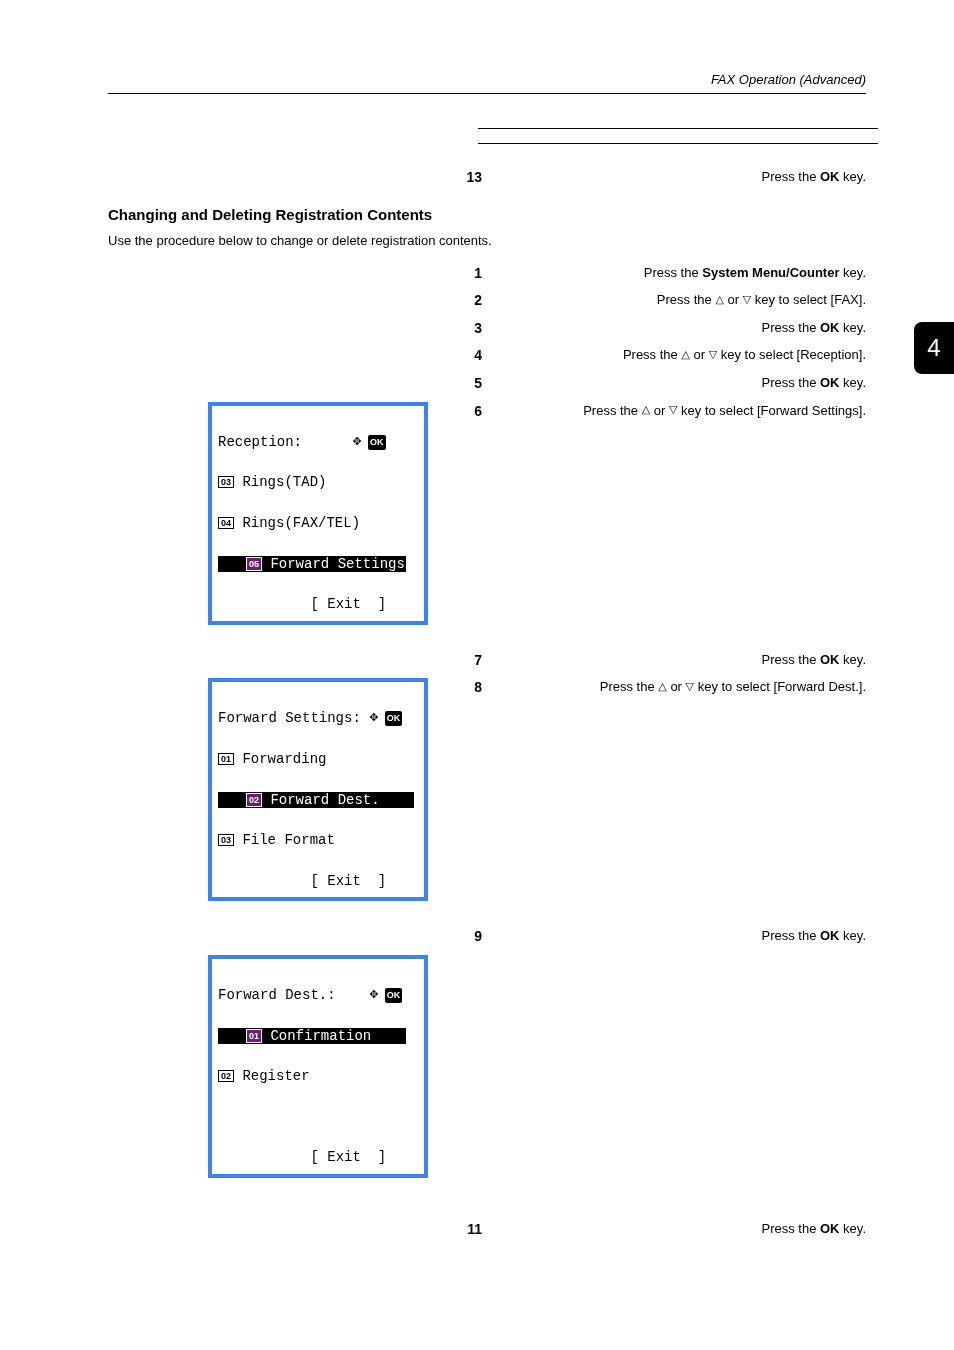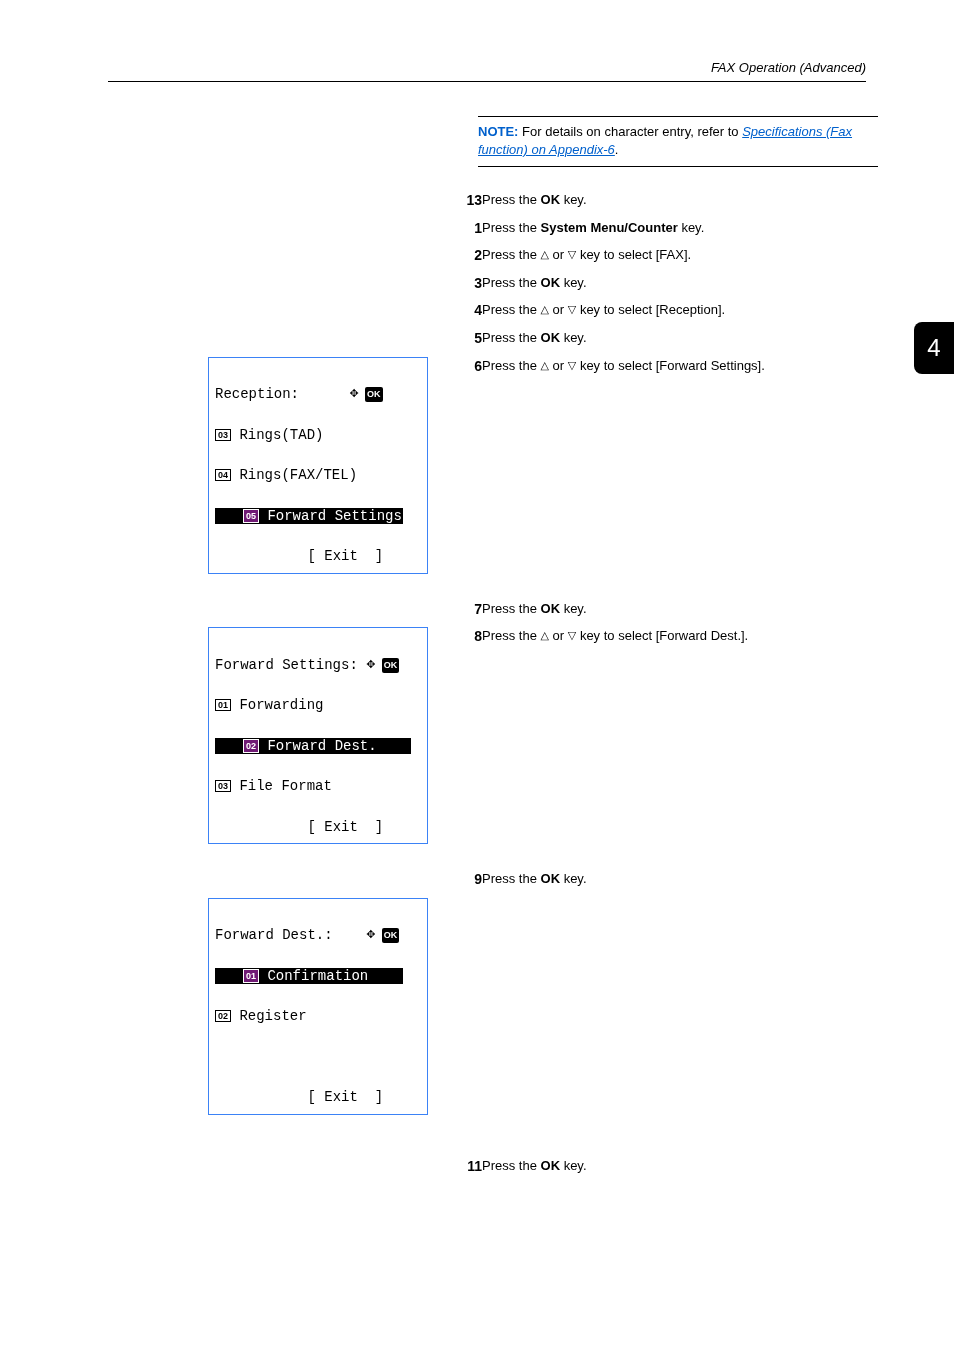--- a/index.html
+++ b/index.html
@@ -15,20 +15,21 @@
     position: relative;
     box-sizing: border-box;
   }
   .running-header {
     text-align: right;
     font-style: italic;
     font-size: 13px;
     border-bottom: 1px solid #000;
     padding-bottom: 6px;
     margin-bottom: 34px;
+    margin-top: 12px;
   }
   .page-tab {
     position: absolute;
     right: 0;
     top: 322px;
     width: 40px;
     height: 52px;
     background: #000;
     color: #fff;
     font-size: 24px;
@@ -66,20 +67,21 @@
   }
   .step-num {
     width: 26px;
     flex-shrink: 0;
     font-weight: bold;
     text-align: right;
     font-size: 14px;
   }
   .step-text {
     flex: 1;
+    text-align: right;
   }
   .tri-up, .tri-down {
     display: inline-block;
     vertical-align: middle;
     font-size: 11px;
     position: relative;
     top: -1px;
   }
   .subheading {
     font-weight: bold;
@@ -95,21 +97,21 @@
     align-items: flex-start;
     margin-bottom: 8px;
   }
   .lcd-col {
     width: 348px;
     flex-shrink: 0;
     padding-left: 100px;
     box-sizing: border-box;
   }
   .lcd {
-    border: 1px solid #3b82f6;
+    border: 4px solid #3b82f6;
     width: 220px;
     padding: 6px 6px;
     font-family: "Courier New", monospace;
     font-size: 14px;
     line-height: 1.45;
     white-space: pre;
     box-sizing: border-box;
   }
   .lcd-row {
     display: block;
@@ -166,32 +168,31 @@
 </style>
 </head>
 <body>
 
 <div class="page">
   <div class="running-header">FAX Operation (Advanced)</div>
 
   <div class="page-tab">4</div>
 
   <div class="note-box">
-    <div>
-      <span class="note-label">NOTE:</span><span> For details on character entry, refer to </span><span class="link-text">Specifications (Fax function) on Appendix-6</span><span>.</span>
-    </div>
   </div>
 
   <div class="step-row">
     <div class="step-num">13</div>
     <div class="step-text">
       <span>Press the </span><b>OK</b><span> key.</span>
     </div>
   </div>
 
+  <div class="subheading">Changing and Deleting Registration Contents</div>
+  <div class="body-text">Use the procedure below to change or delete registration contents.</div>
 
   <div class="step-row">
     <div class="step-num">1</div>
     <div class="step-text"><span>Press the </span><b>System Menu/Counter</b><span> key.</span></div>
   </div>
   <div class="step-row">
     <div class="step-num">2</div>
     <div class="step-text"><span>Press the </span><span class="tri-up">△</span><span> or </span><span class="tri-down">▽</span><span> key to select [FAX].</span></div>
   </div>
   <div class="step-row">

